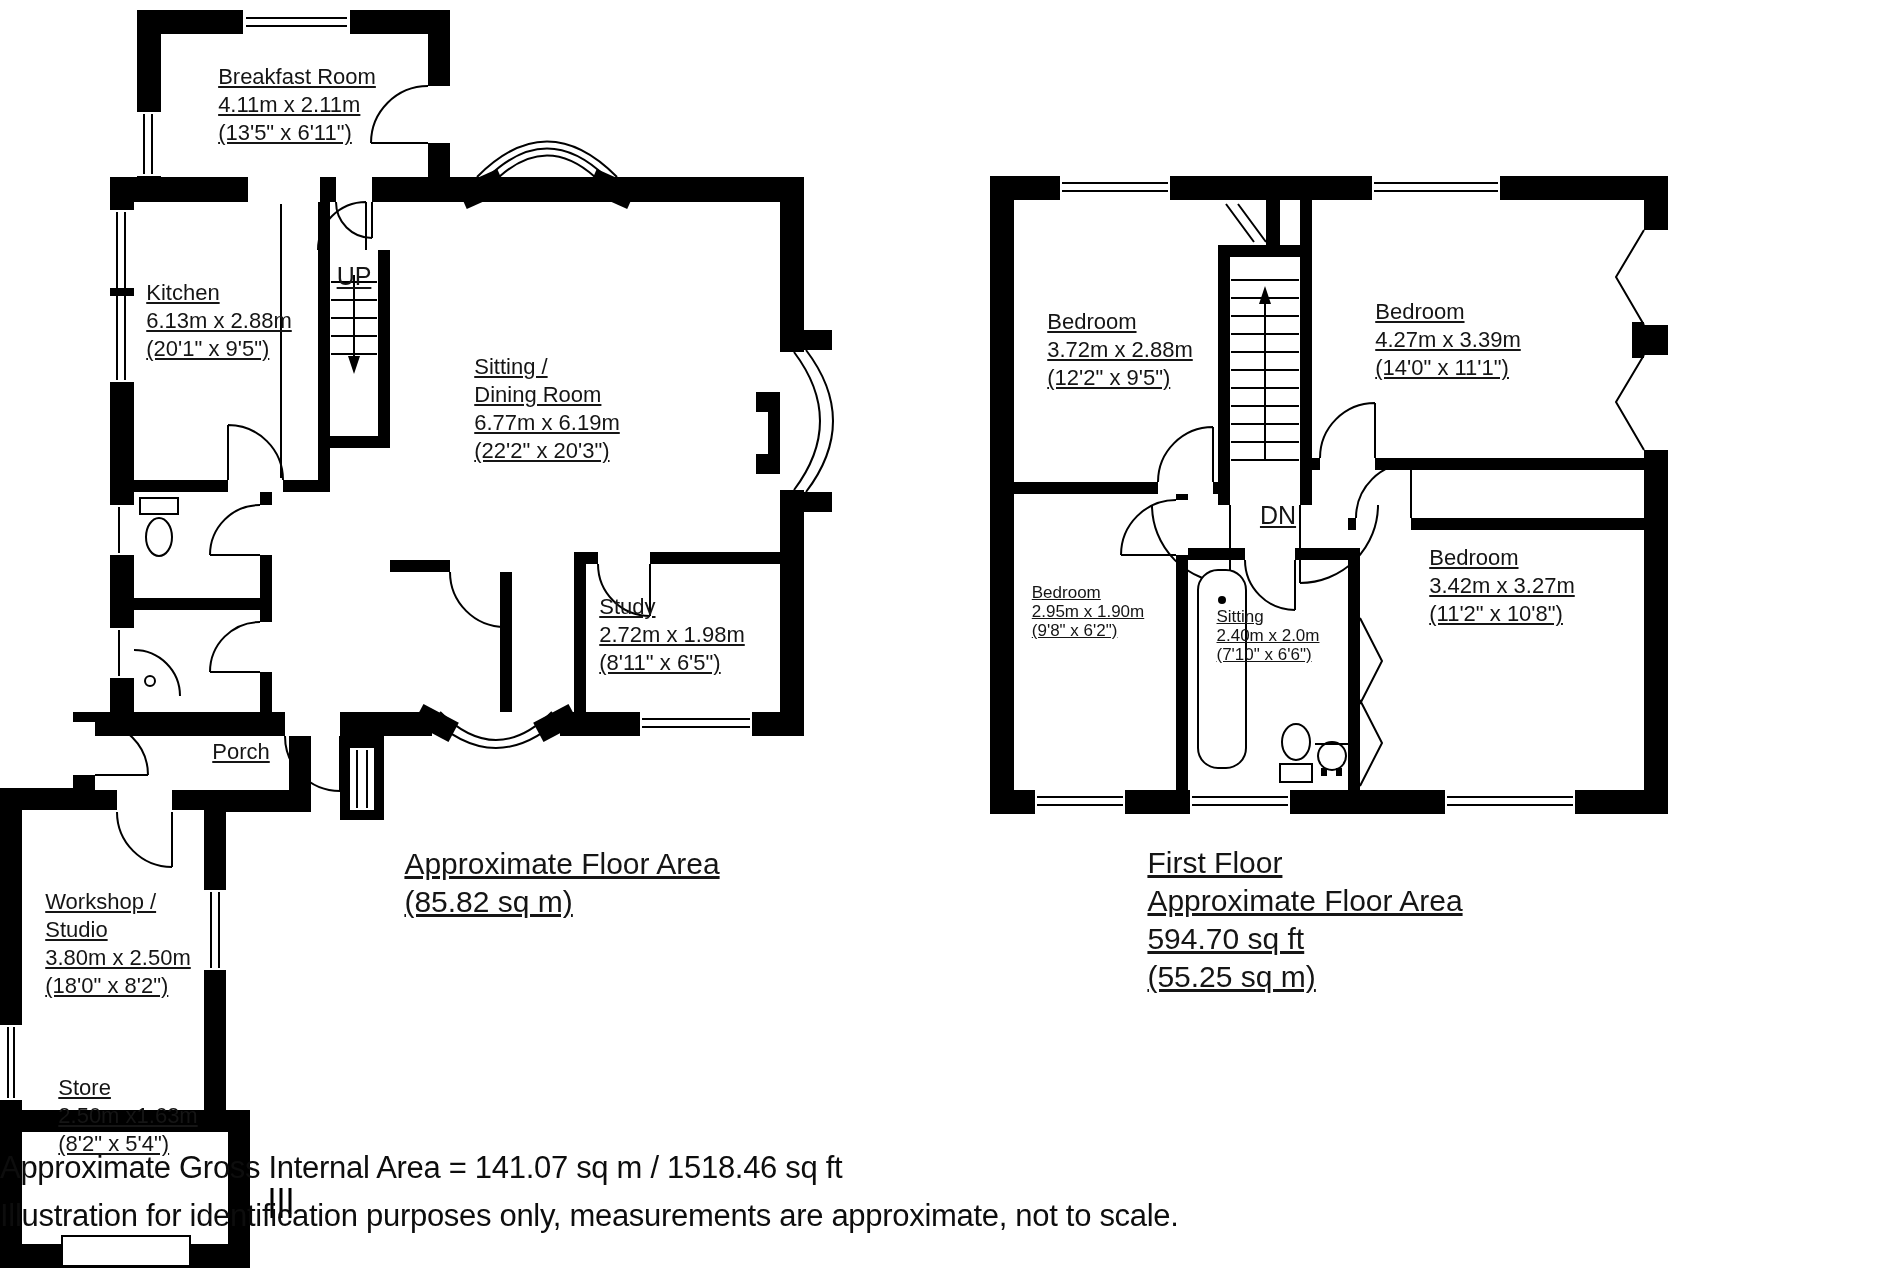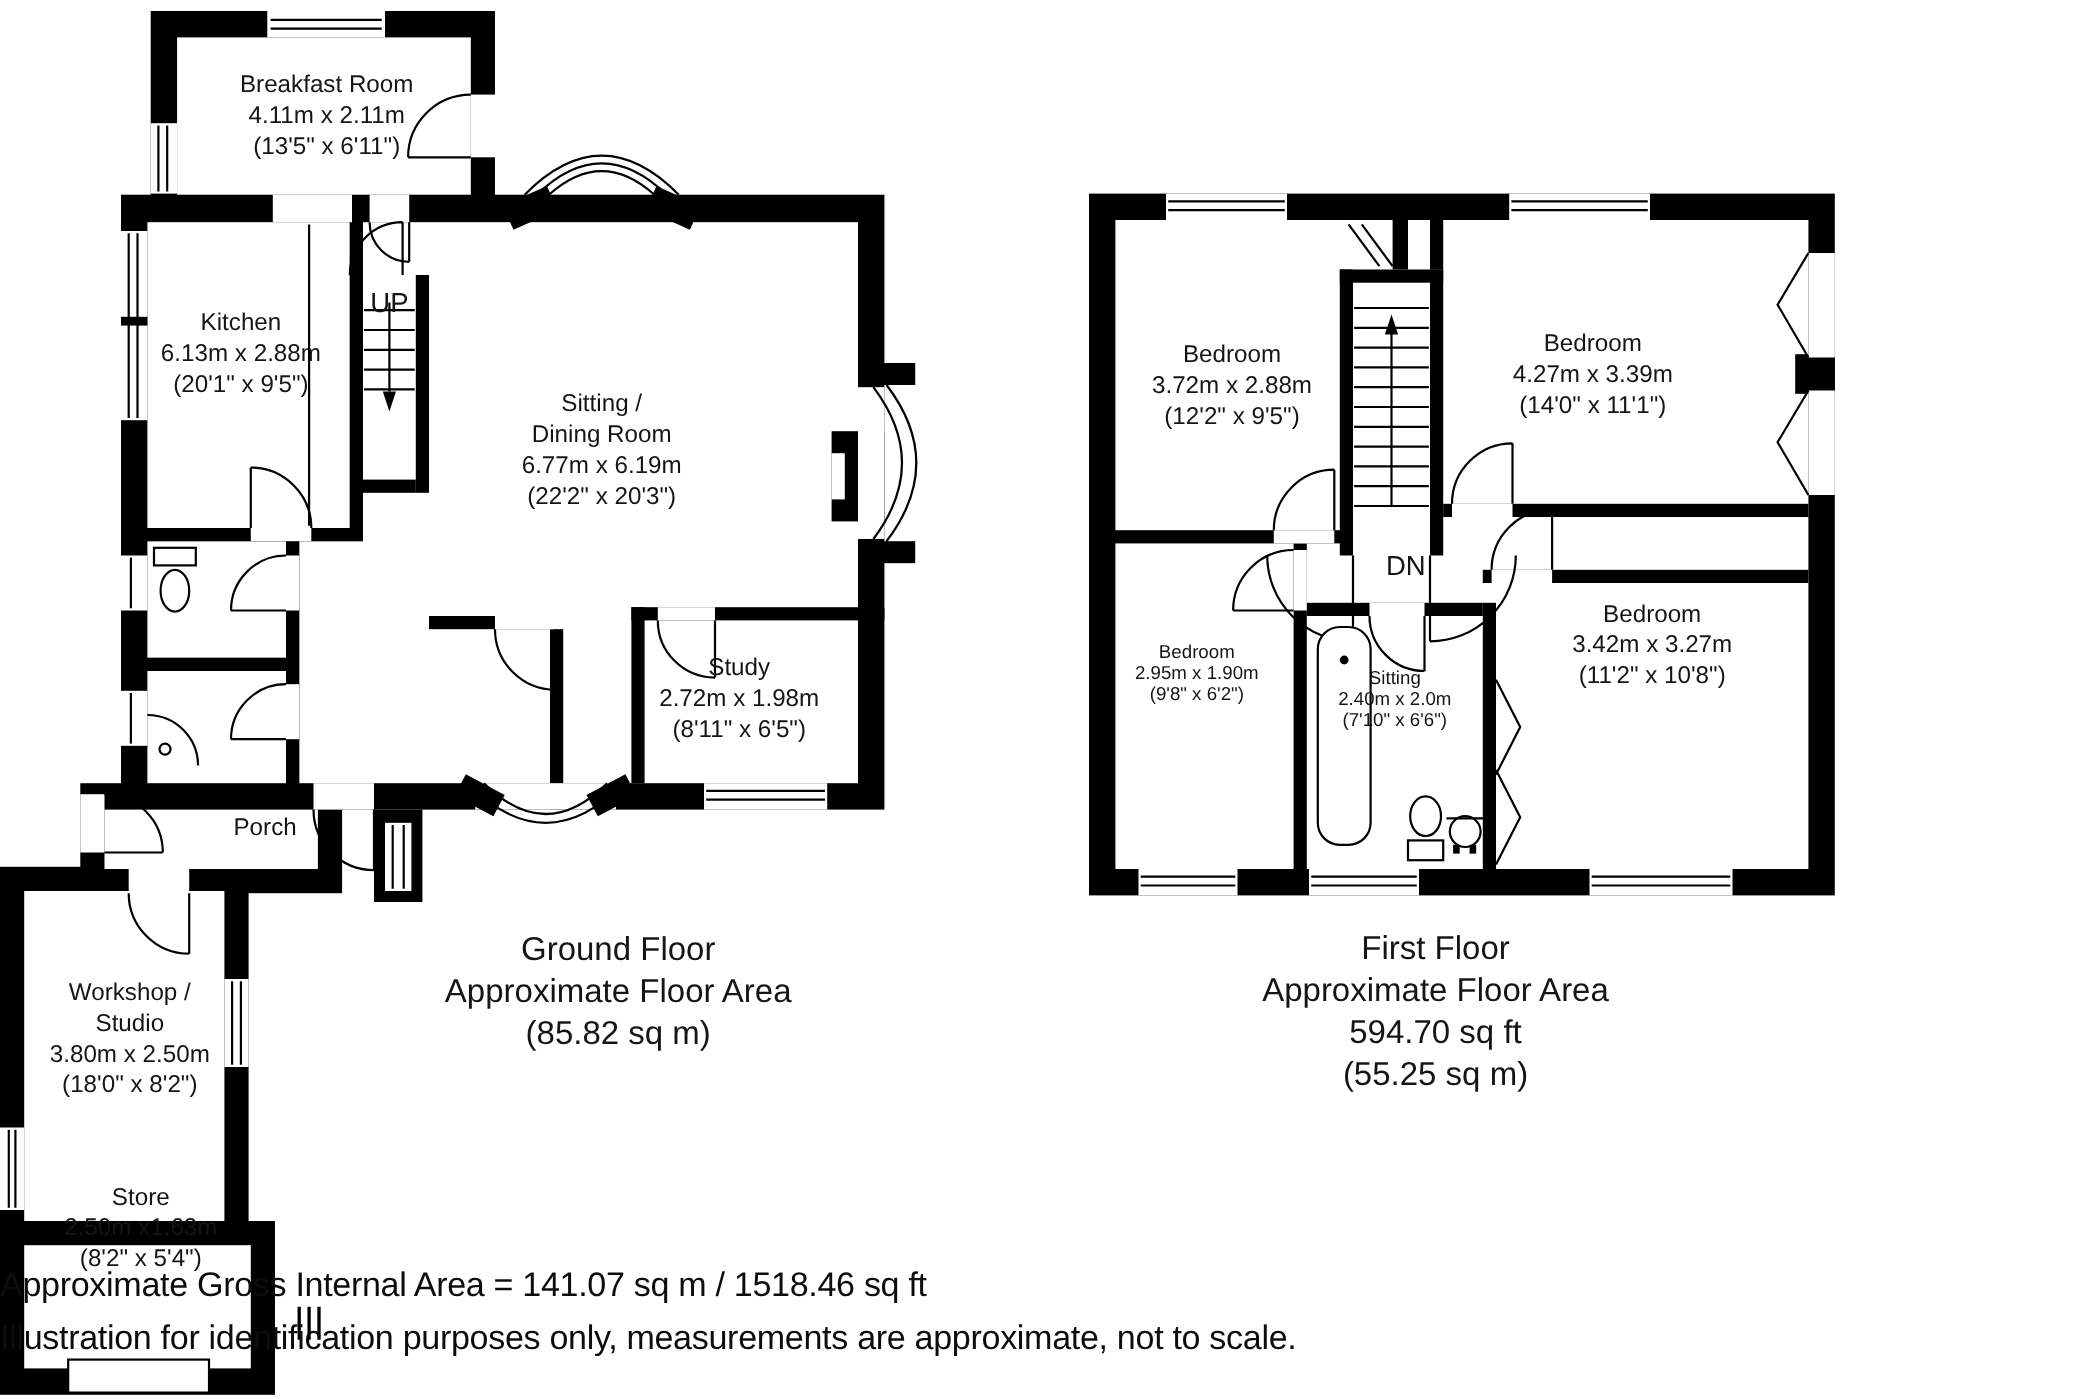--- a/index.html
+++ b/index.html
@@ -9,25 +9,26 @@
     width:1888px;height:1272px;
     background:#fff;
     font-family:"Liberation Sans",sans-serif;
     color:#111;
     overflow:hidden;
   }
   .canvas svg{position:absolute;left:0;top:0;}
   .lbl{
     position:absolute;
     transform:translateX(-50%);
-    text-align:center;
+    text-align:left;
     white-space:nowrap;
     font-size:22px;
     line-height:28px;
     color:#151515;
+    text-decoration:underline;
   }
   .lbl.small{font-size:17px;line-height:19px;}
   .lbl.stair{font-size:25px;line-height:26px;}
   .lbl.summary{font-size:30px;line-height:38px;}
   .footer-line{
     position:absolute;left:0;width:1888px;
     text-align:left;
     font-size:31px;
     letter-spacing:-0.3px;
     color:#0d0d0d;
@@ -289,21 +290,20 @@
     <div>(18'0" x 8'2")</div>
   </div>
 
   <div class="lbl" style="left:128px;top:1074px">
     <div>Store</div>
     <div>2.50m x1.63m</div>
     <div>(8'2" x 5'4")</div>
   </div>
 
   <div class="lbl summary" style="left:562px;top:845px">
-    <div>Ground Floor</div>
     <div>Approximate Floor Area</div>
     <div>(85.82 sq m)</div>
   </div>
 
   <div class="lbl" style="left:1120px;top:308px">
     <div>Bedroom</div>
     <div>3.72m x 2.88m</div>
     <div>(12'2" x 9'5")</div>
   </div>
 

